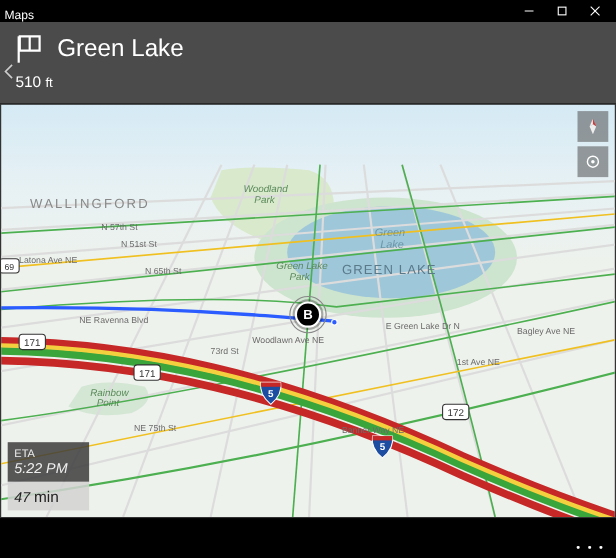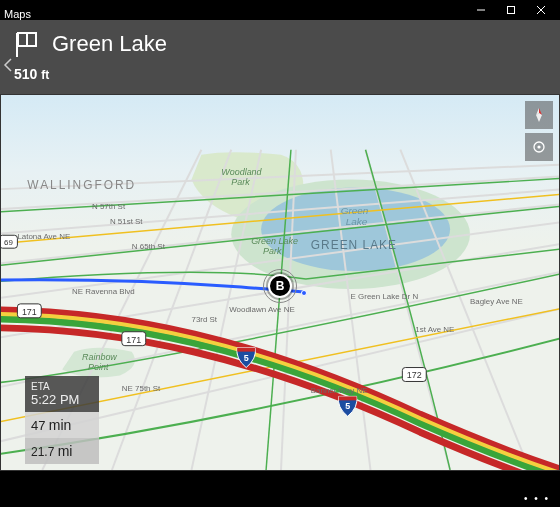--- a/index.html
+++ b/index.html
@@ -10,21 +10,21 @@
   .titlebar .title { flex: 1; }
   .win-controls { display: flex; }
   .win-btn { width: 30px; height: 20px; display: flex; align-items: center; justify-content: center; cursor: pointer; }
   .win-btn svg { stroke: #fff; fill: none; }
 
   
   .nav-header { background: #4b4b4b; color: #fff; padding: 10px 12px 12px 12px; position: relative; }
   .nav-row { display: flex; align-items: center; gap: 12px; }
   .flag-icon { width: 28px; height: 28px; }
   .dest-name { font-size: 22px; font-weight: 300; }
-  .distance { font-size: 14px; margin-top: 8px; margin-left: 2px; font-weight: bold; }
+  .distance { font-size: 14px; margin-top: 8px; margin-left: 2px; }
   .back-chevron { position: absolute; left: 2px; top: 38px; width: 14px; height: 14px; cursor: pointer; }
 
   
   .map-wrap { position: relative; width: 100%; height: 377px; background: linear-gradient(#d5eaf5 0%, #e7f1f4 20%, #eef2ec 40%, #eef2ec 100%); overflow: hidden; border: 1px solid #333; }
 
   .map-svg { position: absolute; inset: 0; width: 100%; height: 100%; }
 
   .lbl { font-family: "Segoe UI", sans-serif; fill: #6b6b6b; }
   .lbl.small { font-size: 8px; }
   .lbl.big { font-size: 12px; letter-spacing: 1px; fill: #5a7a8a; }
@@ -37,26 +37,26 @@
   .road-edge-y { stroke: #f0c020; stroke-width: 1.5; fill: none; }
   .hw-red { stroke: #c62828; stroke-width: 7; fill: none; }
   .hw-grn { stroke: #3aa53a; stroke-width: 7; fill: none; }
   .route-blue { stroke: #2a5cff; stroke-width: 3; fill: none; }
 
   
   .map-controls { position: absolute; top: 6px; right: 6px; display: flex; flex-direction: column; gap: 4px; }
   .map-ctrl-btn { width: 28px; height: 28px; background: rgba(80,80,80,0.55); display: flex; align-items: center; justify-content: center; cursor: pointer; }
 
   
-  .eta-panel { position: absolute; left: 24px; bottom: 6px; width: 74px; font-size: 12px; }
+  .eta-panel { position: absolute; left: 6px; bottom: 6px; width: 74px; font-size: 12px; }
   .eta-row { padding: 5px 6px; }
   .eta-row.dark { background: rgba(60,60,60,0.85); color: #eee; }
   .eta-row.light { background: rgba(210,210,210,0.85); color: #222; }
   .eta-row .label { font-size: 10px; display: block; }
-  .eta-row .value { font-size: 13px; }
+  .eta-row .value { font-size: 13px; font-style: italic; }
   .eta-row .unit { font-size: 14px; }
 
   
   .dest-pin { position: absolute; width: 24px; height: 24px; border-radius: 50%; background: #000; border: 2px solid #fff; box-shadow: 0 0 0 2px rgba(0,0,0,.3); display: flex; align-items: center; justify-content: center; color: #fff; font-size: 12px; font-weight: 600; }
   .dest-ring { position: absolute; width: 34px; height: 34px; border: 1px solid #888; border-radius: 50%; }
 
   
   .bottom-bar { position: absolute; bottom: 0; left: 0; right: 0; height: 16px; background: #000; display: flex; justify-content: flex-end; align-items: center; padding-right: 10px; cursor: pointer; }
   .bottom-dots { color: #fff; letter-spacing: 2px; font-size: 10px; line-height: 6px; }
 
@@ -226,22 +226,18 @@
 
   <div class="eta-panel">
     <div class="eta-row dark">
       <span class="label">ETA</span>
       <span class="value">5:22 PM</span>
     </div>
     <div class="eta-row light">
       <span class="value">47</span>
       <span class="unit">min</span>
     </div>
-    <div class="eta-row light" style="background:rgba(190,190,190,0.85);">
-      <span class="value" style="font-size:12px">21.7</span>
-      <span class="unit">mi</span>
-    </div>
   </div>
 </div>
 
 <div class="bottom-bar">
   <span class="bottom-dots">• • •</span>
 </div>
 
 </body></html>

